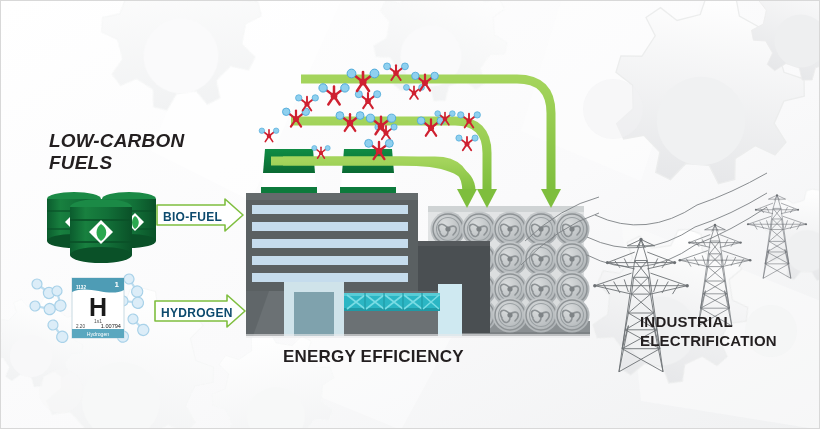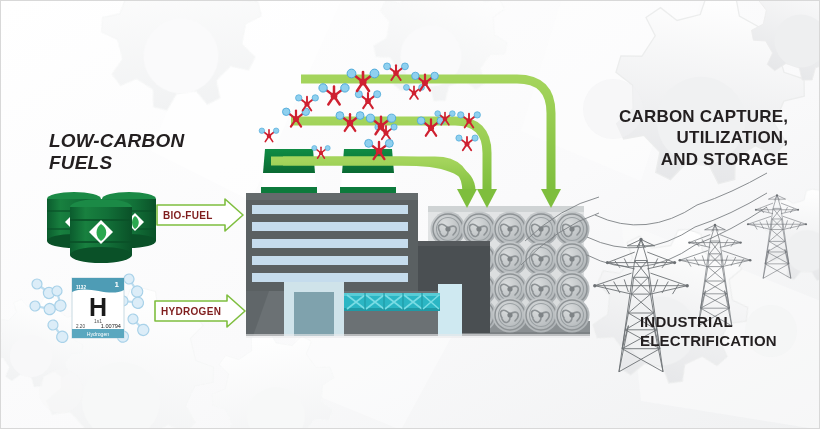--- a/index.html
+++ b/index.html
@@ -52,23 +52,23 @@
     left: 639px; top: 312px;
     font-size: 15px;
     line-height: 1.25;
   }
   #label-energy-efficiency {
     left: 282px; top: 346px;
     font-size: 17px;
   }
   .arrow-text {
     position: absolute;
-    font-size: 10px;
+    font-size: 12px;
     font-weight: bold;
-    color: #7f1d1d;
+    color: #0c4a6e;
     letter-spacing: 0.3px;
     white-space: pre;
   }
   #text-bio-fuel { left: 162px; top: 209px; }
   #text-hydrogen { left: 160px; top: 305px; }
 </style>
 </head>
 <body>
 
 <div id="stage">
@@ -578,26 +578,24 @@
       <g transform="translate(776,214) scale(0.66)">
           <use href="#tower"></use>
         </g>
     </g>
   </svg>
 
   <div class="layer" id="label-layer">
     <div class="txt" id="label-low-carbon-fuels">LOW-CARBON
 FUELS</div>
 
-    <div class="txt" id="label-ccus">CARBON CAPTURE,
-UTILIZATION,
-AND STORAGE</div>
 
     <div class="txt" id="label-industrial-electrification">INDUSTRIAL
 ELECTRIFICATION</div>
 
+    <div class="txt" id="label-energy-efficiency">ENERGY EFFICIENCY</div>
 
     <div class="arrow-text" id="text-bio-fuel">BIO-FUEL</div>
 
     <div class="arrow-text" id="text-hydrogen">HYDROGEN</div>
   </div>
 
 </div>
 
 </body></html>

